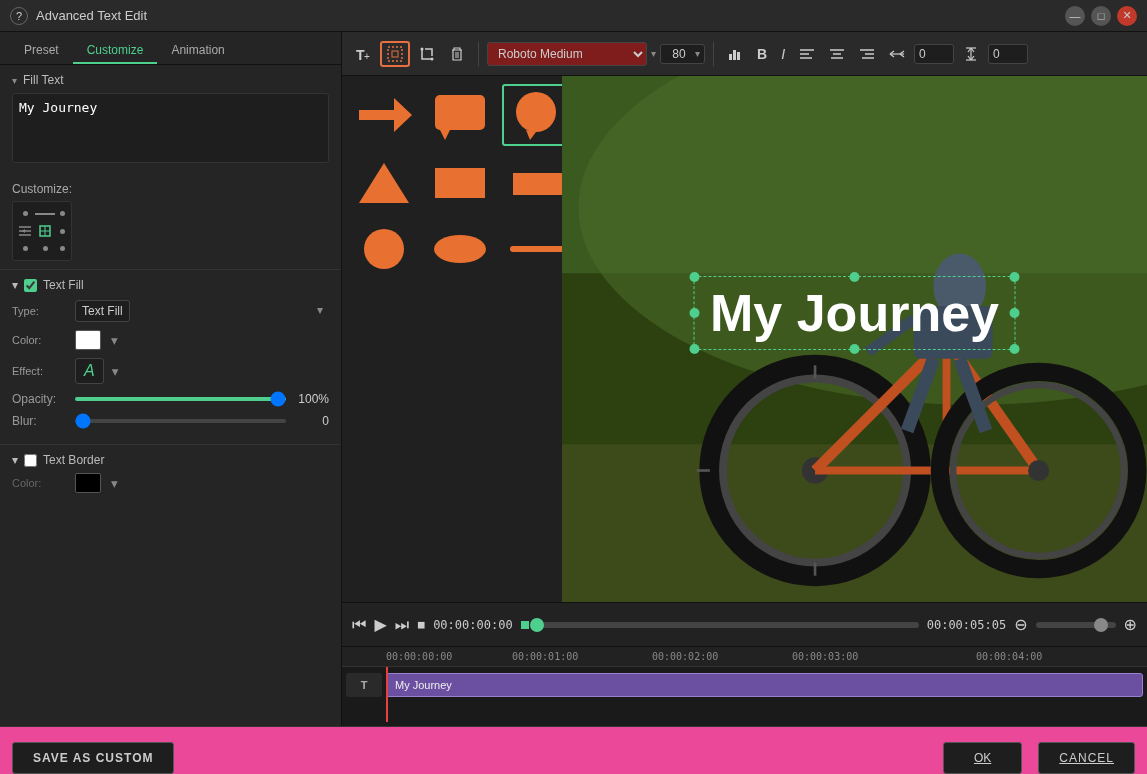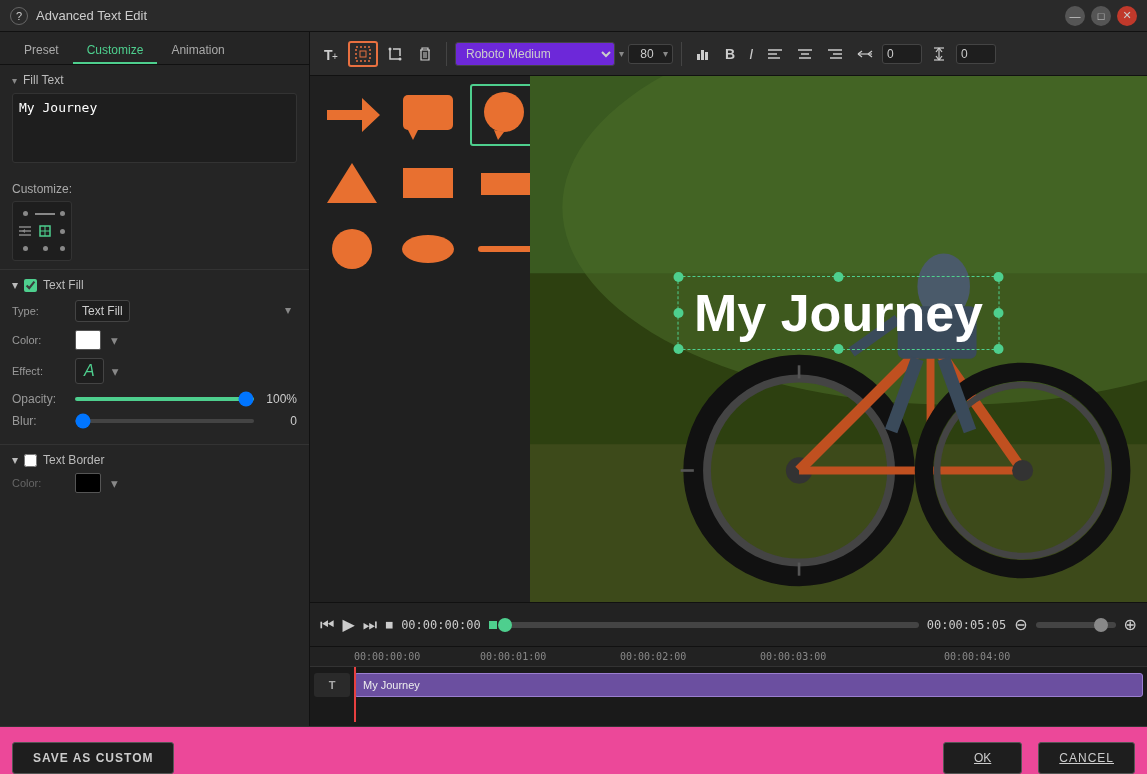--- a/index.html
+++ b/index.html
@@ -8,21 +8,21 @@
     
     .title-bar { background: #2a2a2a; height: 32px; display: flex; align-items: center; padding: 0 10px; justify-content: space-between; border-bottom: 1px solid #111; }
     .title-bar-left { display: flex; align-items: center; gap: 8px; color: #ccc; font-size: 13px; }
     .title-bar-right { display: flex; gap: 6px; }
     .title-btn { width: 20px; height: 20px; border-radius: 50%; border: none; cursor: pointer; font-size: 11px; display: flex; align-items: center; justify-content: center; background: #555; color: #ccc; }
 
     
     .main { display: flex; height: calc(774px - 32px - 48px); }
 
     
-    .left-panel { width: 310px; background: #252525; border-right: 1px solid #111; overflow-y: auto; flex-shrink: 0; }
+    .left-panel { width: 342px; background: #252525; border-right: 1px solid #111; overflow-y: auto; flex-shrink: 0; }
 
     
     .tabs { display: flex; padding: 6px 10px 0; gap: 0; border-bottom: 1px solid #111; }
     .tab { padding: 5px 14px; cursor: pointer; font-size: 12px; color: #aaa; border-bottom: 2px solid transparent; }
     .tab.active { color: #4ecf8e; border-bottom: 2px solid #4ecf8e; }
 
     
     .section { padding: 8px 12px; }
     .section-header { display: flex; align-items: center; gap: 6px; color: #bbb; font-size: 12px; margin-bottom: 6px; cursor: pointer; }
     .section-header .arrow { font-size: 10px; color: #888; }
@@ -63,21 +63,21 @@
     .tb-checkbox { accent-color: #4ecf8e; width: 13px; height: 13px; }
 
     
     .right-panel { flex: 1; display: flex; flex-direction: column; background: #1a1a1a; }
 
     
     .toolbar { background: #2a2a2a; height: 44px; display: flex; align-items: center; padding: 0 8px; gap: 4px; border-bottom: 1px solid #111; }
     .tool-btn { background: none; border: none; color: #ccc; cursor: pointer; padding: 3px 5px; border-radius: 3px; font-size: 12px; display: flex; align-items: center; justify-content: center; }
     .tool-btn.active { border: 2px solid #e87040; border-radius: 3px; }
     .tool-sep { width: 1px; height: 24px; background: #444; margin: 0 4px; }
-    .font-select { background: #6d28d9; border: 1px solid #444; color: #ccc; font-size: 12px; padding: 3px 6px; border-radius: 3px; width: 160px; cursor: pointer; }
+    .font-select { background: #7f1d1d; border: 1px solid #444; color: #ccc; font-size: 12px; padding: 3px 6px; border-radius: 3px; width: 160px; cursor: pointer; }
     .font-size-wrap { display: flex; align-items: center; gap: 2px; background: #1e1e1e; border: 1px solid #444; border-radius: 3px; padding: 2px 4px; }
     .font-size-input { background: none; border: none; color: #ccc; width: 28px; font-size: 12px; text-align: center; }
     .num-input { background: #1e1e1e; border: 1px solid #444; border-radius: 3px; color: #ccc; width: 40px; font-size: 12px; padding: 2px 4px; }
 
     
     .canvas-area { flex: 1; position: relative; background: #1a1a1a; overflow: hidden; }
     .shape-item { display: flex; align-items: center; justify-content: center; cursor: pointer; padding: 4px; border-radius: 3px; }
     .shape-item.selected { border: 2px solid #4ecf8e; }
 
     

